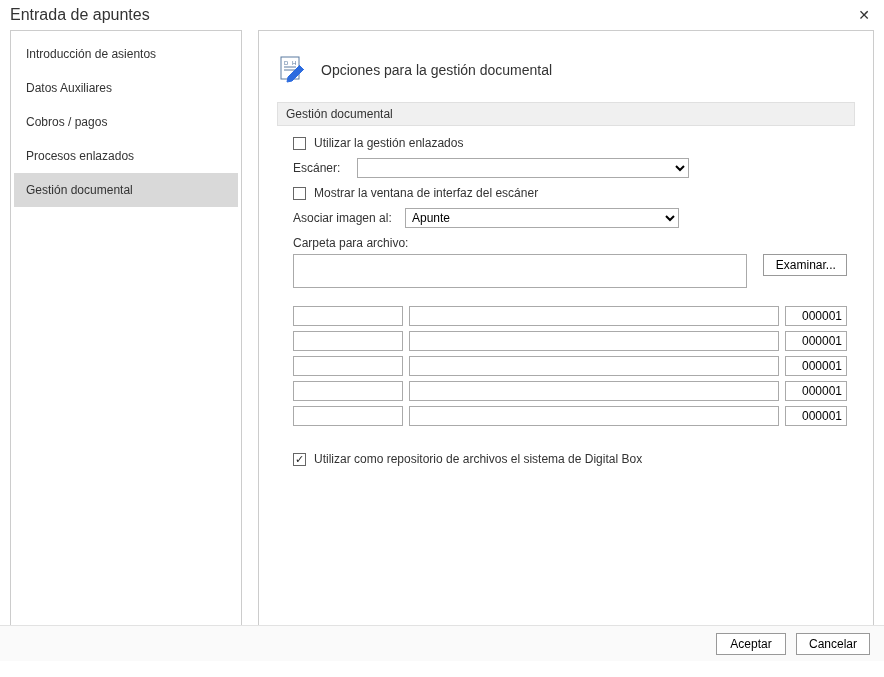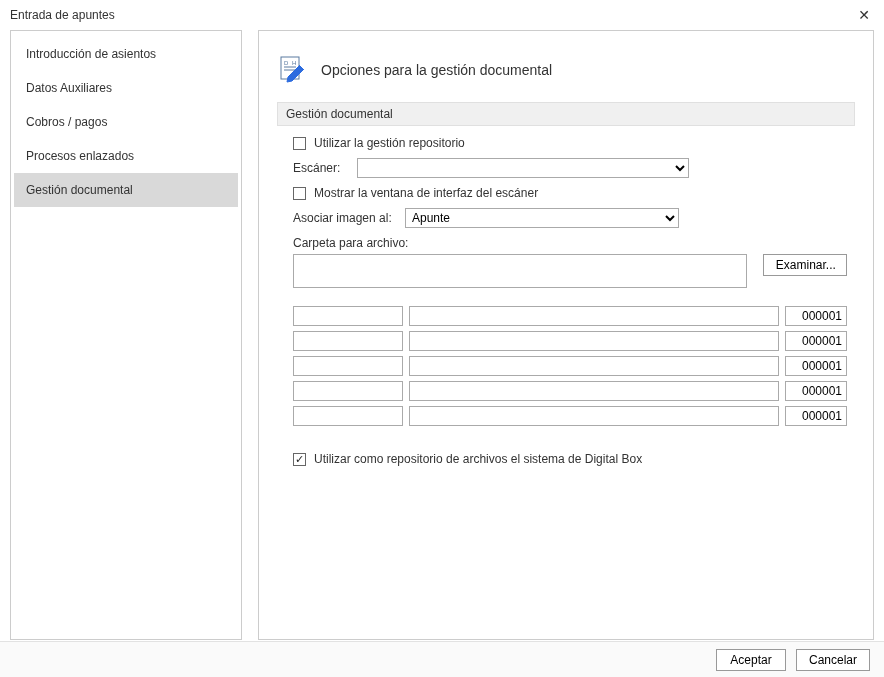--- a/index.html
+++ b/index.html
@@ -14,21 +14,21 @@
     overflow: hidden;
     position: relative;
   }
   .titlebar {
     display: flex;
     justify-content: space-between;
     align-items: center;
     padding: 6px 10px 6px 10px;
     height: 30px;
   }
-  .titlebar .title { font-size: 12px; }
+  .titlebar .title { font-size: 16px; }
   .close-x {
     font-size: 14px;
     cursor: pointer;
     width: 20px;
     text-align: center;
     line-height: 14px;
     font-weight: 300;
   }
   .content-area {
     display: flex;
@@ -153,21 +153,21 @@
   .cell.c1 { width: 110px; }
   .cell.c2 { flex: 1; margin-left: 6px; }
   .cell.c3 { width: 62px; margin-left: 6px; text-align: right; }
   .two-line {
     line-height: 12px;
     font-size: 11px;
   }
   .archive-group { display:flex; align-items:flex-start; gap:16px; margin-top:4px; }
   .footer {
     position: absolute;
-    left: 0; right: 0; bottom: 0;
+    left: 0; right: 0; bottom: 16px;
     height: 36px;
     border-top: 1px solid #e2e2e2;
     background: #fafafa;
     display: flex;
     justify-content: flex-end;
     align-items: center;
     gap: 10px;
     padding: 0 14px;
   }
   .footer .btn { min-width: 70px; }
@@ -203,21 +203,21 @@
         </svg>
       </span>
       <span class="ptitle">Opciones para la gestión documental</span>
     </div>
 
     <div class="section-bar">Gestión documental</div>
 
     <div class="form-area">
       <div class="row">
         <span class="checkbox"></span>
-        <span class="lbl">Utilizar la gestión repositorio</span>
+        <span class="lbl">Utilizar la gestión enlazados</span>
       </div>
 
       <div class="row">
         <span class="lbl" style="width:56px;">Escáner:</span>
         <select class="dd dd-wide">
           <option></option>
         </select>
       </div>
 
       <div class="row">

